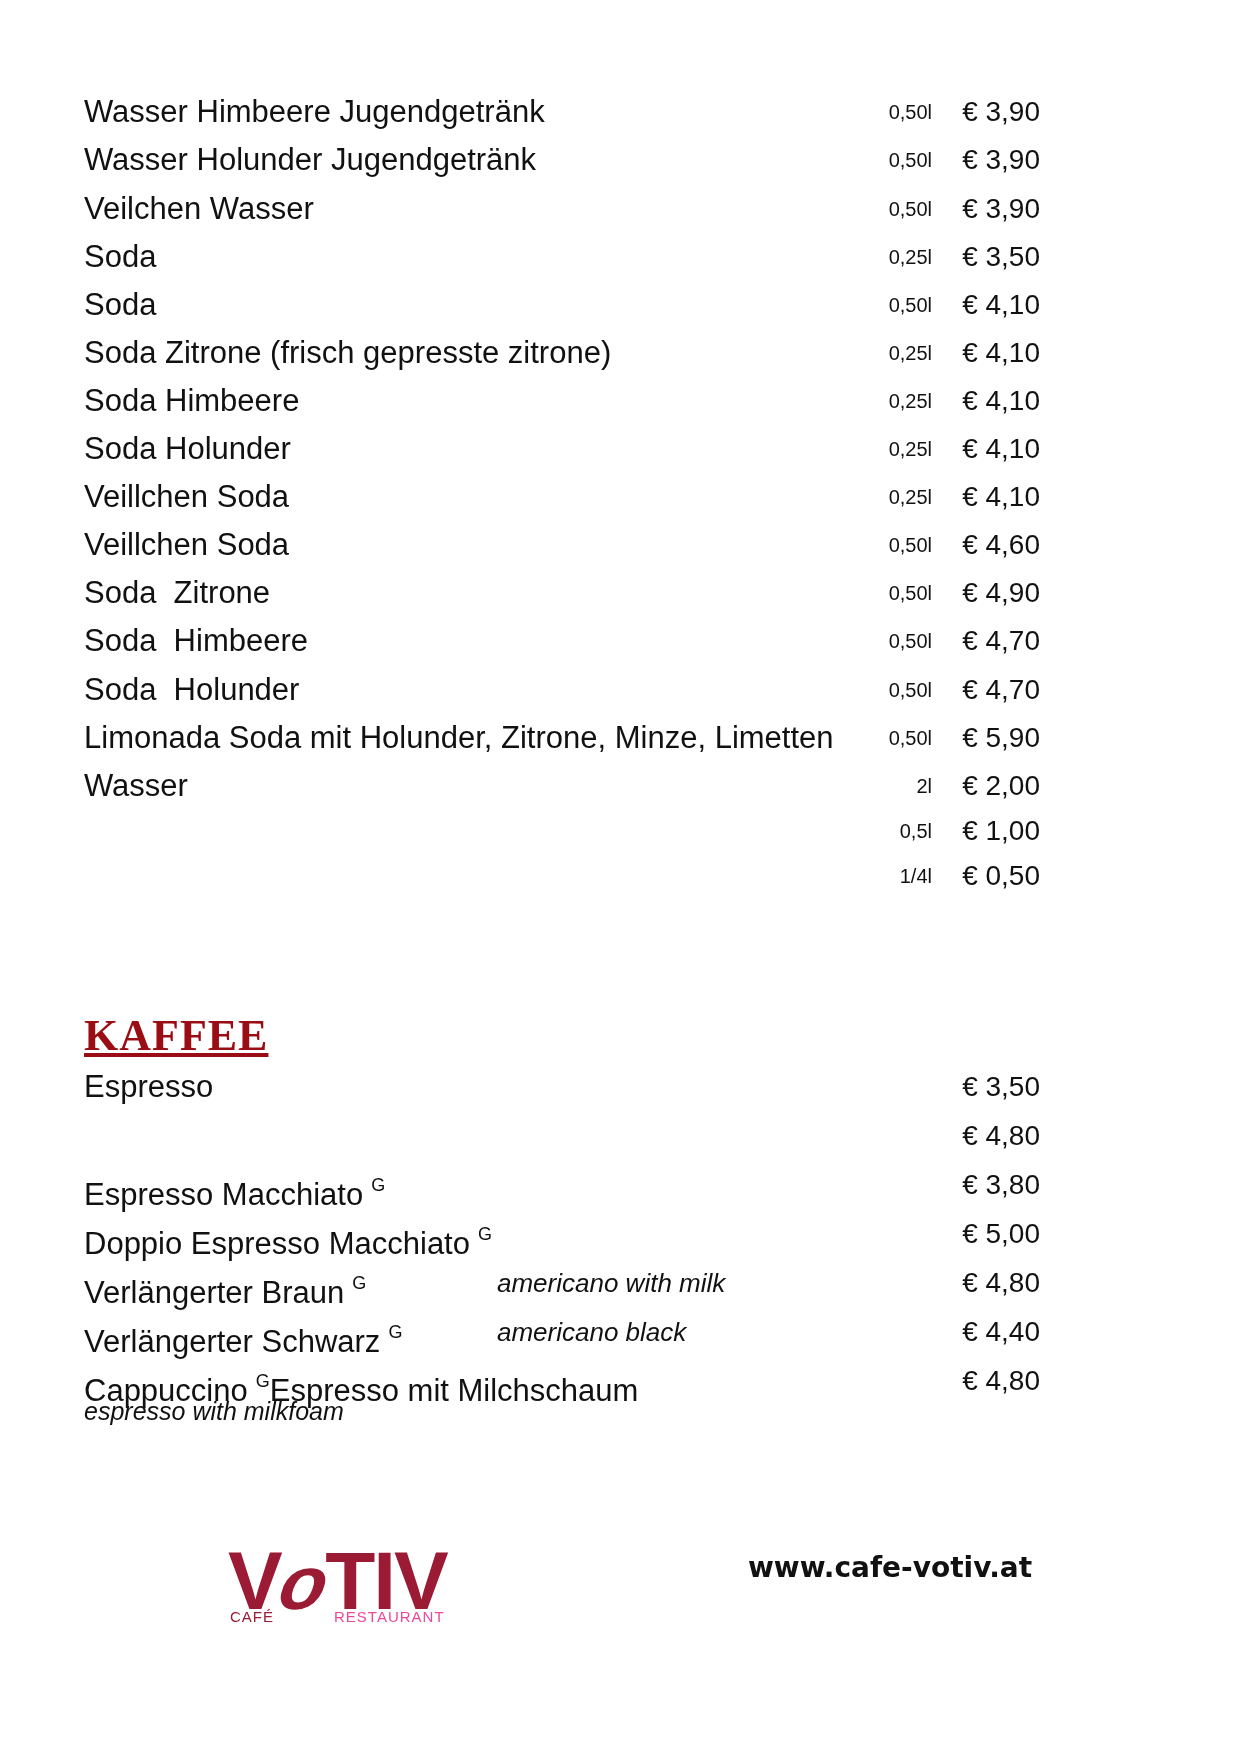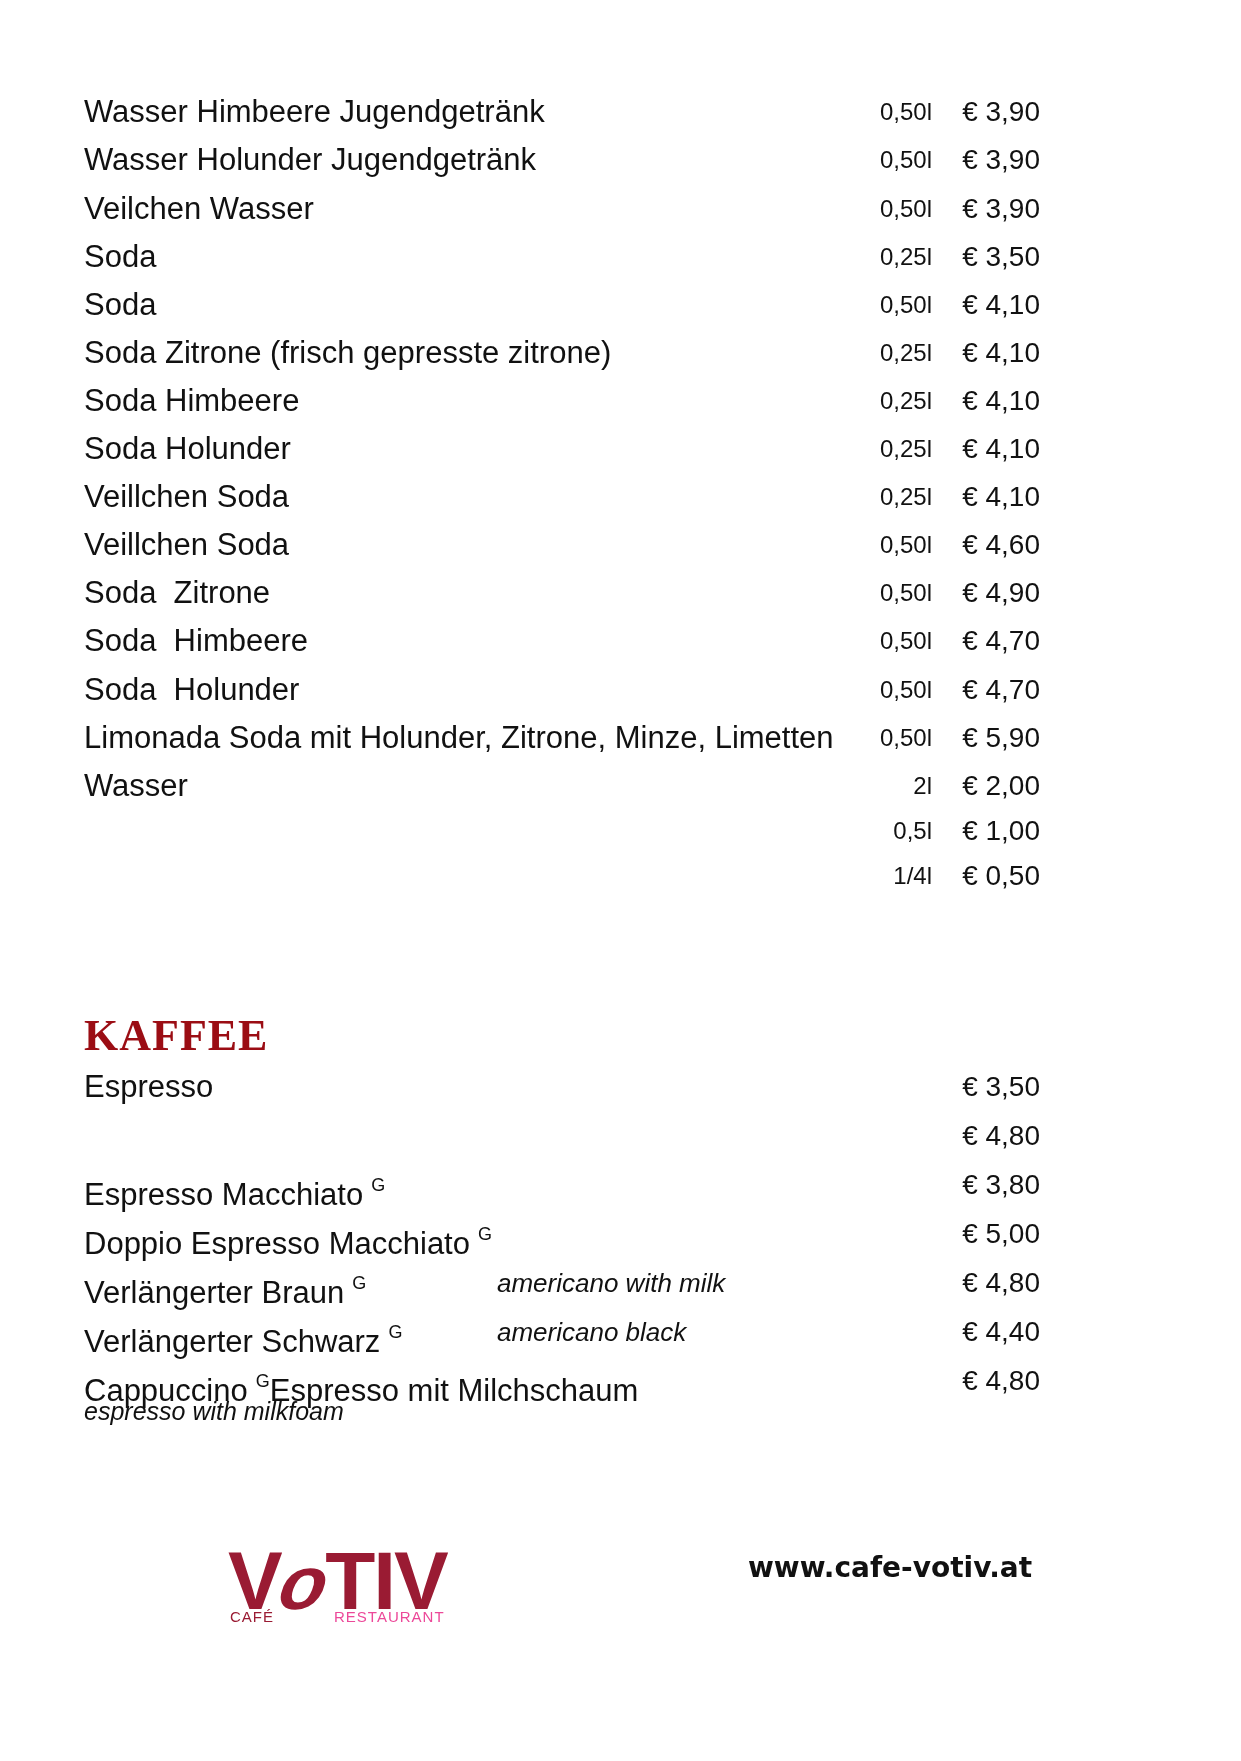--- a/index.html
+++ b/index.html
@@ -1,26 +1,26 @@
 <!DOCTYPE html>
 <html><head>
 <meta charset="utf-8">
 <style>
   html, body { margin: 0; padding: 0; background: #ffffff; }
   body { width: 1241px; height: 1761px; position: relative; overflow: hidden;
          font-family: "Liberation Sans", sans-serif; color: #111; }
   .row { position: absolute; left: 0; width: 1122px; height: 40px; }
   .name { position: absolute; left: 84px; font-size: 31px; white-space: pre; line-height: 40px; }
-  .vol { position: absolute; right: 190px; font-size: 24px; line-height: 40px; text-align: right; }
+  .vol { position: absolute; right: 190px; font-size: 20px; line-height: 40px; text-align: right; }
   .price { position: absolute; right: 82px; font-size: 28px; line-height: 40px; text-align: right; white-space: pre; margin-left: 28px; }
   .sup { font-size: 18px; vertical-align: 14px; margin-left: 8px; }
   .desc { position: absolute; left: 497px; font-size: 26px; font-style: italic; line-height: 40px; }
   .subdesc { position: absolute; left: 84px; font-size: 25px; font-style: italic; }
   .heading { position: absolute; left: 84px; top: 1010px; font-family: "Liberation Serif", serif;
-             font-weight: bold; font-size: 44px; color: #9b0d14; letter-spacing: 1px; }
+             font-weight: bold; font-size: 44px; color: #9b0d14; letter-spacing: 1px; text-decoration: underline; }
   .logo { position: absolute; left: 228px; top: 1540px; width: 240px; height: 90px; }
   .logo-main { position: absolute; left: 0; top: 0; font-family: "Liberation Sans", sans-serif;
                font-weight: bold; font-size: 82px; color: #9a1b33; letter-spacing: -2px; line-height: 82px; }
   .logo-o { display: inline-block; font-style: italic; transform: skewX(-12deg); font-size: 76px; }
   .logo-cafe { position: absolute; left: 2px; top: 68px; font-size: 15px; color: #9a1b33; letter-spacing: 1px; }
   .logo-rest { position: absolute; left: 106px; top: 68px; font-size: 15px; color: #ec4899; letter-spacing: 1px; }
   .url { position: absolute; left: 748px; top: 1551px; font-family: "DejaVu Sans", sans-serif;
          font-weight: bold; font-size: 28px; color: #111; }
 </style>
 </head>

